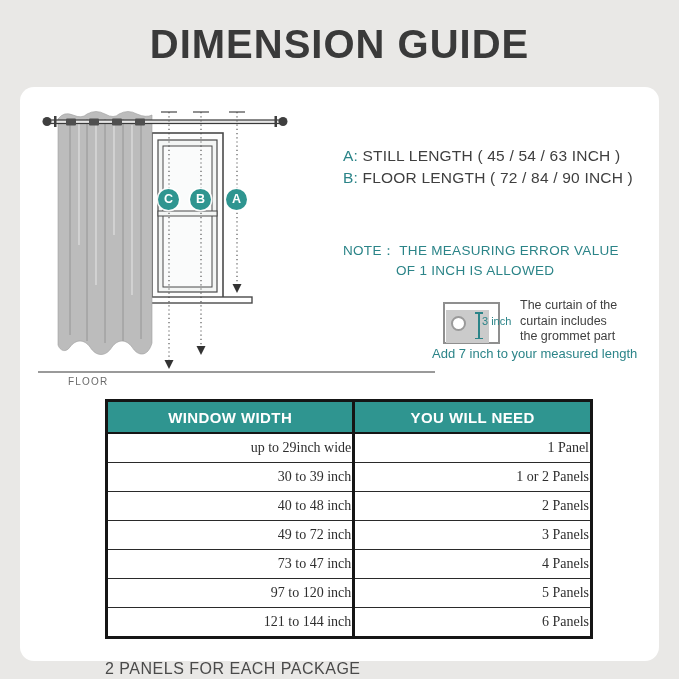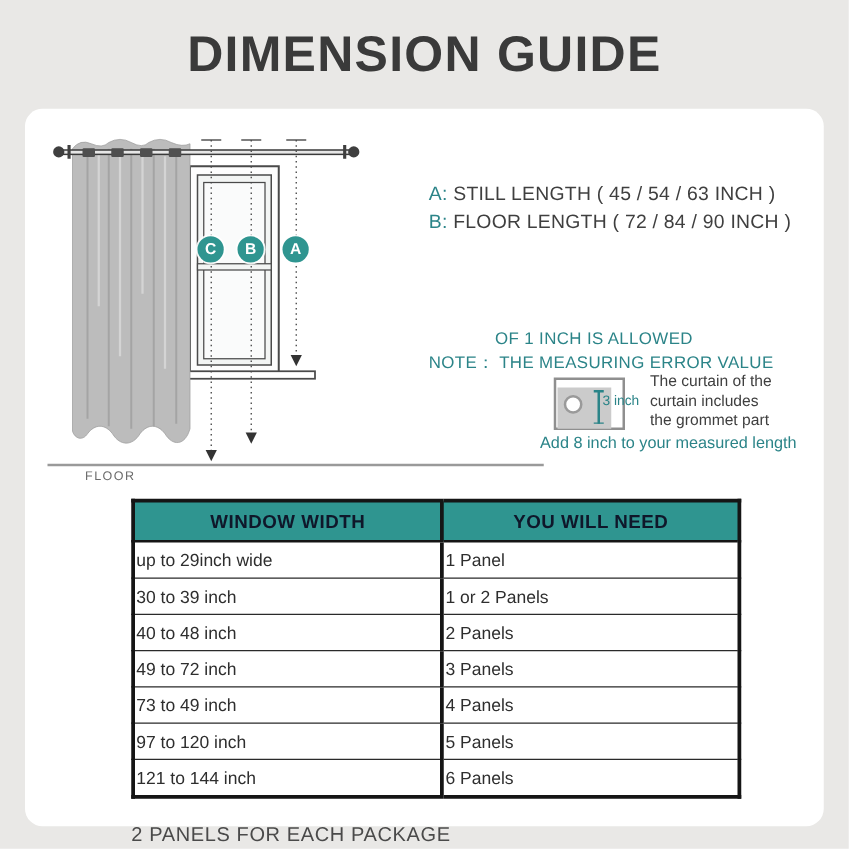--- a/index.html
+++ b/index.html
@@ -16,40 +16,40 @@
     box-shadow:0 0 0 1.5px rgba(255,255,255,.9);}
   .badge-c{left:138px;top:102px;} .badge-b{left:170px;top:102px;} .badge-a{left:206px;top:102px;}
   .floor-line{position:absolute;left:18px;top:284px;width:397px;height:2px;background:#9a9a9a;}
   .floor-label{position:absolute;left:48px;top:289px;font-size:10px;color:#6b6b6b;letter-spacing:1.2px;}
 
   
   .len-line{position:absolute;left:323px;font-size:15.5px;color:#3f3f3f;white-space:nowrap;letter-spacing:.2px;}
   .len-line .key{color:#2b8488;}
   .len-a{top:60px;} .len-b{top:82px;} .len-c{top:116px;}
   .note-line{position:absolute;font-size:13.5px;color:#2b8488;letter-spacing:.3px;white-space:nowrap;}
-  .note-1{left:323px;top:155px;margin-top:39px;} .note-2{left:376px;top:176px;}
+  .note-1{left:323px;top:155px;} .note-2{left:376px;top:176px;}
 
   
   .grommet-box{position:absolute;left:423px;top:215px;width:57px;height:42px;background:#ffffff;border:2px solid #8f8f8f;box-sizing:border-box;}
   .grommet-swatch{position:absolute;left:1px;top:6px;width:43px;height:33px;background:#cbcbcb;}
   .grommet-ring{position:absolute;left:6px;top:12px;width:15px;height:15px;border-radius:50%;background:#ffffff;border:2.5px solid #9a9a9a;box-sizing:border-box;}
   .measure{position:absolute;left:30px;top:8px;width:8px;height:27px;}
   .measure .bar{position:absolute;left:3px;top:0;width:1.5px;height:27px;background:#2b8488;}
   .measure .cap-top,.measure .cap-bot{position:absolute;left:0;width:8px;height:1.5px;background:#2b8488;}
   .measure .cap-top{top:0;} .measure .cap-bot{bottom:0;}
   .grommet-measure-label{position:absolute;left:462px;top:228px;font-size:11px;color:#2b8488;white-space:nowrap;}
   .grommet-desc{position:absolute;left:500px;top:211px;font-size:12.5px;line-height:15.5px;color:#3f3f3f;white-space:nowrap;}
   .grommet-tip{position:absolute;left:412px;top:259px;font-size:13px;color:#2b8488;white-space:nowrap;}
 
   
   .size-table{position:absolute;left:85px;top:312px;width:488px;border-collapse:collapse;
     border:3px solid #151515;font-size:14px;color:#2e2e2e;}
-  .size-table th{background:#2f9590;color:#0f172a;font-weight:bold;font-size:15px;letter-spacing:.4px;
+  .size-table th{background:#2f9590;color:#ffffff;font-weight:bold;font-size:15px;letter-spacing:.4px;
     height:28px;border-bottom:2.5px solid #151515;}
-  .size-table td{height:26px;text-align:left;border-top:1.5px solid #2a2a2a;}
+  .size-table td{height:26px;text-align:right;border-top:1.5px solid #2a2a2a;font-family:Liberation Serif, serif;}
   .size-table th:first-child,.size-table td:first-child{border-right:3px solid #151515;width:51%;}
 
   .footer-note{position:absolute;left:85px;top:573px;font-size:16px;color:#4a4a4a;letter-spacing:.5px;}
 </style>
 </head>
 <body>
 
 <div id="stage">
 
   <div class="page-title">DIMENSION GUIDE</div>
@@ -145,21 +145,21 @@
           <div class="cap-top"></div>
           <div class="cap-bot"></div>
       </div>
     </div>
     <div class="grommet-measure-label">3 inch</div>
     <div class="grommet-desc">
       <div>The curtain of the</div>
       <div>curtain includes</div>
       <div>the grommet part</div>
     </div>
-    <div class="grommet-tip">Add 8 inch to your measured length</div>
+    <div class="grommet-tip">Add 7 inch to your measured length</div>
 
     <table class="size-table">
       <thead>
         <tr>
           <th>WINDOW WIDTH</th>
           <th>YOU WILL NEED</th>
         </tr>
       </thead>
       <tbody>
           <tr>
@@ -172,21 +172,21 @@
           </tr>
           <tr>
             <td>40 to 48 inch</td>
             <td>2 Panels</td>
           </tr>
           <tr>
             <td>49 to 72 inch</td>
             <td>3 Panels</td>
           </tr>
           <tr>
-            <td>73 to 49 inch</td>
+            <td>73 to 47 inch</td>
             <td>4 Panels</td>
           </tr>
           <tr>
             <td>97 to 120 inch</td>
             <td>5 Panels</td>
           </tr>
           <tr>
             <td>121 to 144 inch</td>
             <td>6 Panels</td>
           </tr>

